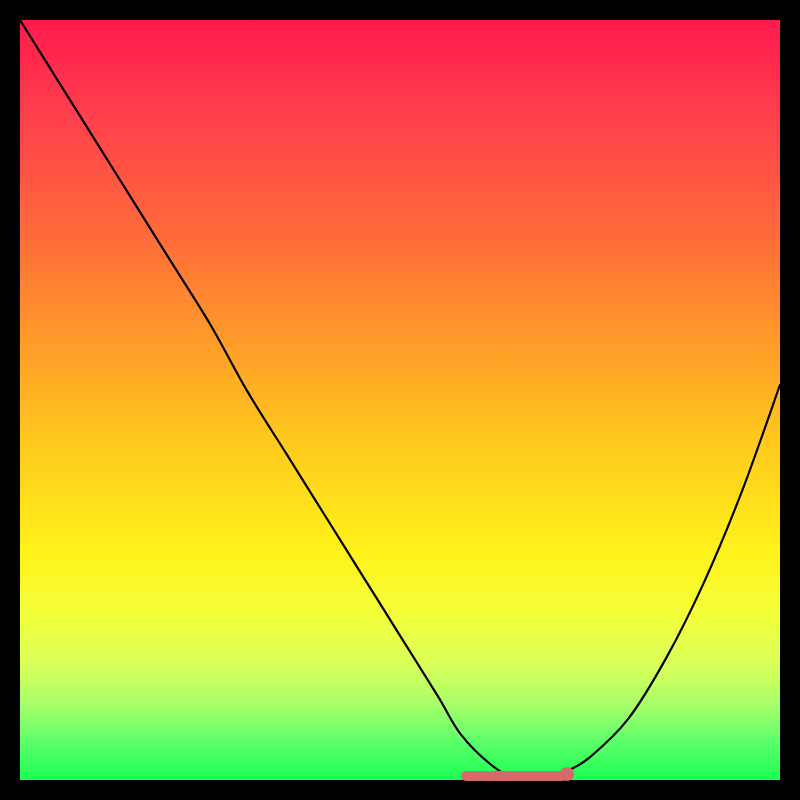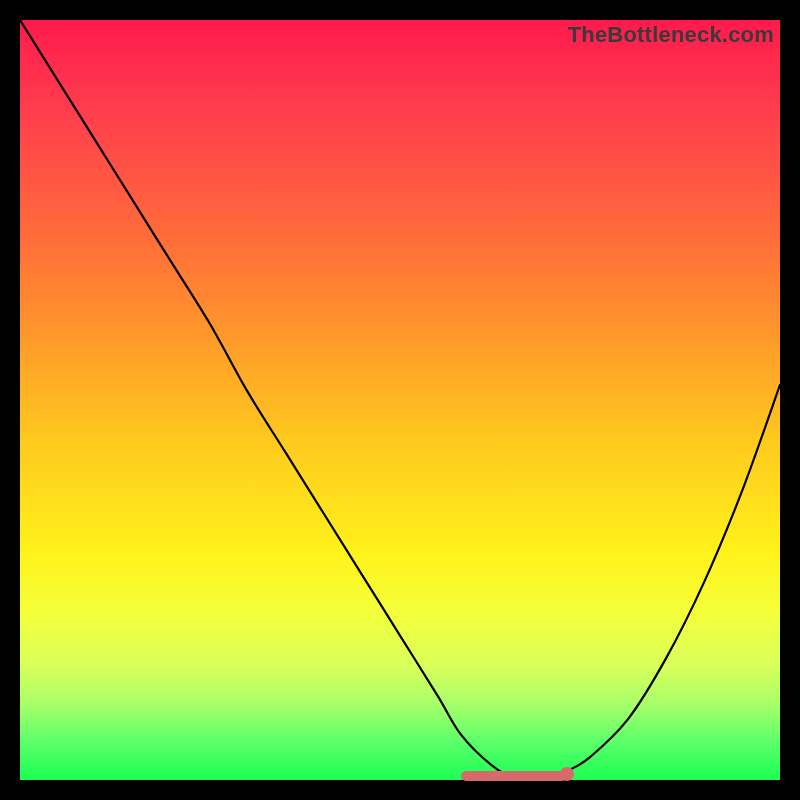--- a/index.html
+++ b/index.html
@@ -43,20 +43,19 @@
     position: absolute;
     width: 14px; height: 14px;
     border-radius: 50%;
     background: #d66a6a;
   }
 </style>
 </head>
 <body>
 <div class="wrap">
   <div class="plot">
-    <div class="watermark">TheBottleneck.com</div>
     <svg class="curve" viewBox="0 0 760 760" preserveAspectRatio="none">
       <path id="curve-path" fill="none" stroke="#000000" stroke-width="2.2" stroke-linecap="round" d="M 0.0 0.0 C 6.3 10.1, 25.3 40.5, 38.0 60.8 C 50.7 81.1, 63.3 101.3, 76.0 121.6 C 88.7 141.9, 101.3 162.1, 114.0 182.4 C 126.7 202.7, 139.3 222.9, 152.0 243.2 C 164.7 263.5, 177.3 282.5, 190.0 304.0 C 202.7 325.5, 215.3 350.9, 228.0 372.4 C 240.7 393.9, 253.3 412.9, 266.0 433.2 C 278.7 453.5, 291.3 473.7, 304.0 494.0 C 316.7 514.3, 329.3 534.5, 342.0 554.8 C 354.7 575.1, 367.3 595.3, 380.0 615.6 C 392.7 635.9, 407.9 659.9, 418.0 676.4 C 428.1 692.9, 431.9 703.0, 440.8 714.4 C 449.7 725.8, 462.3 737.8, 471.2 744.8 C 480.1 751.8, 483.9 754.3, 494.0 756.2 C 504.1 758.1, 523.1 757.1, 532.0 756.2 C 540.9 755.3, 540.9 754.0, 547.2 750.9 C 553.5 747.7, 559.9 745.8, 570.0 737.2 C 580.1 728.6, 595.3 715.7, 608.0 699.2 C 620.7 682.7, 633.3 661.2, 646.0 638.4 C 658.7 615.6, 671.3 590.3, 684.0 562.4 C 696.7 534.5, 709.3 504.1, 722.0 471.2 C 734.7 438.3, 753.7 382.5, 760.0 364.8"></path>
     </svg>
     <div id="flat-seg" class="seg" style="left: 440.8px; width: 106.4px; top: 751.2px; background: rgb(214, 106, 106);"></div>
     <div id="flat-dot" class="dot" style="left: 540.2px; top: 746.92px; background: rgb(214, 106, 106);"></div>
   </div>
 </div>
 
 </body></html>

